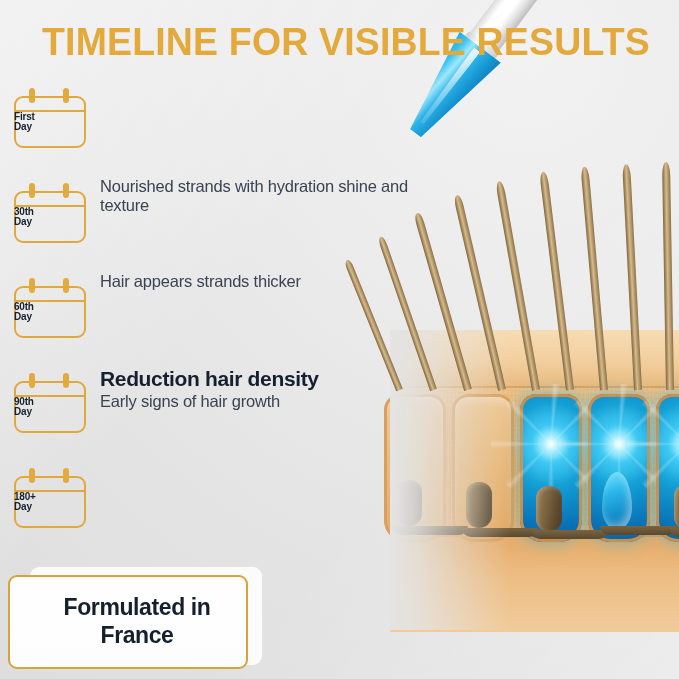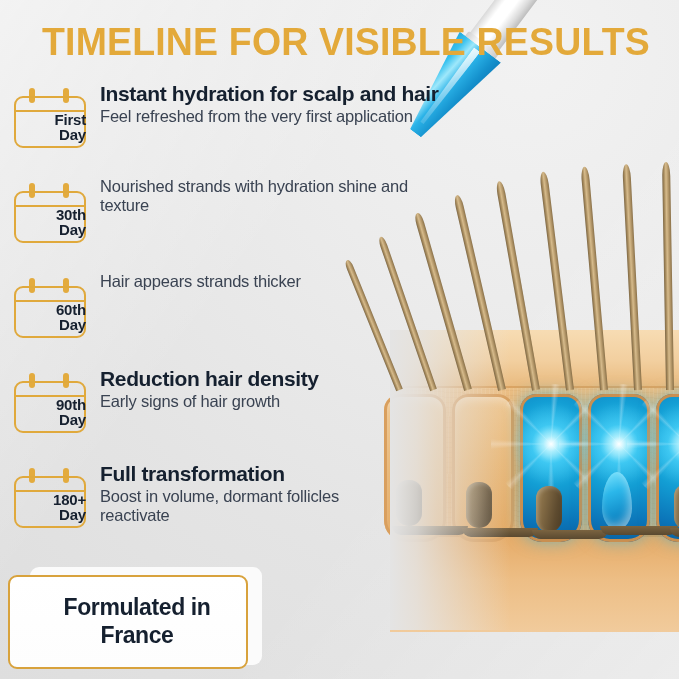--- a/index.html
+++ b/index.html
@@ -162,22 +162,22 @@
   .cal-div{
     position:absolute;left:2px;top:22px;width:68px;height:0;
     border-top:2px solid #e0a93c;
   }
   .cal-tab{
     position:absolute;top:0;width:6px;height:15px;border-radius:3px;background:#e3ab3e;
   }
   .cal-tab.l{left:15px;}
   .cal-tab.r{left:49px;}
   .cal-text{
-    position:absolute;left:0;top:24px;width:72px;text-align:right;
-    font-size:15px;font-weight:bold;color:#16202f;line-height:1.02;
+    position:absolute;left:0;top:24px;width:72px;text-align:left;
+    font-size:10px;font-weight:bold;color:#16202f;line-height:1.02;
     letter-spacing:-.2px;
   }
   .cal-text span{display:block;}
 
   .txt{position:absolute;left:100px;top:0;width:360px;}
   .head{
     font-size:21px;font-weight:bold;color:#15202f;line-height:1.12;
     letter-spacing:-.35px;margin:0 0 1px 0;
   }
   .sub{
@@ -267,24 +267,20 @@
       <div class="cal">
         <div class="cal-tab l"></div>
         <div class="cal-tab r"></div>
         <div class="cal-frame"></div>
         <div class="cal-div"></div>
         <div class="cal-text">
           <span>First</span>
           <span>Day</span>
         </div>
       </div>
-      <div class="txt">
-        <p class="head">Instant hydration for scalp and hair</p>
-        <p class="sub">Feel refreshed from the very first application</p>
-      </div>
     </div>
 
     <div class="item">
       <div class="cal">
         <div class="cal-tab l"></div>
         <div class="cal-tab r"></div>
         <div class="cal-frame"></div>
         <div class="cal-div"></div>
         <div class="cal-text">
           <span>30th</span>
@@ -332,24 +328,20 @@
     <div class="item">
       <div class="cal">
         <div class="cal-tab l"></div>
         <div class="cal-tab r"></div>
         <div class="cal-frame"></div>
         <div class="cal-div"></div>
         <div class="cal-text">
           <span>180+</span>
           <span>Day</span>
         </div>
-      </div>
-      <div class="txt" style="width:260px;">
-        <p class="head">Full transformation</p>
-        <p class="sub">Boost in volume, dormant follicles reactivate</p>
       </div>
     </div>
 
   </div>
 
   <div class="badge-wrap">
     <div class="badge-shadow"></div>
     <div class="badge">
       <div class="badge-text">Formulated in France</div>
     </div>

